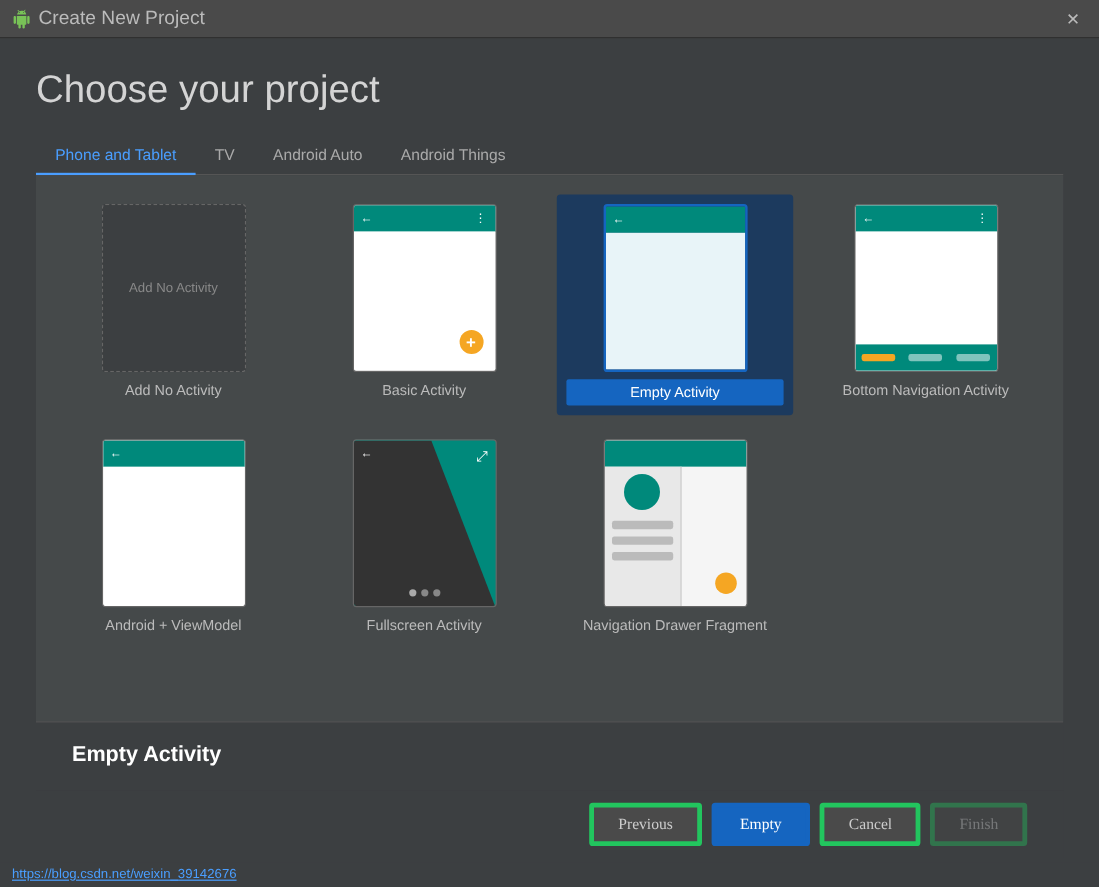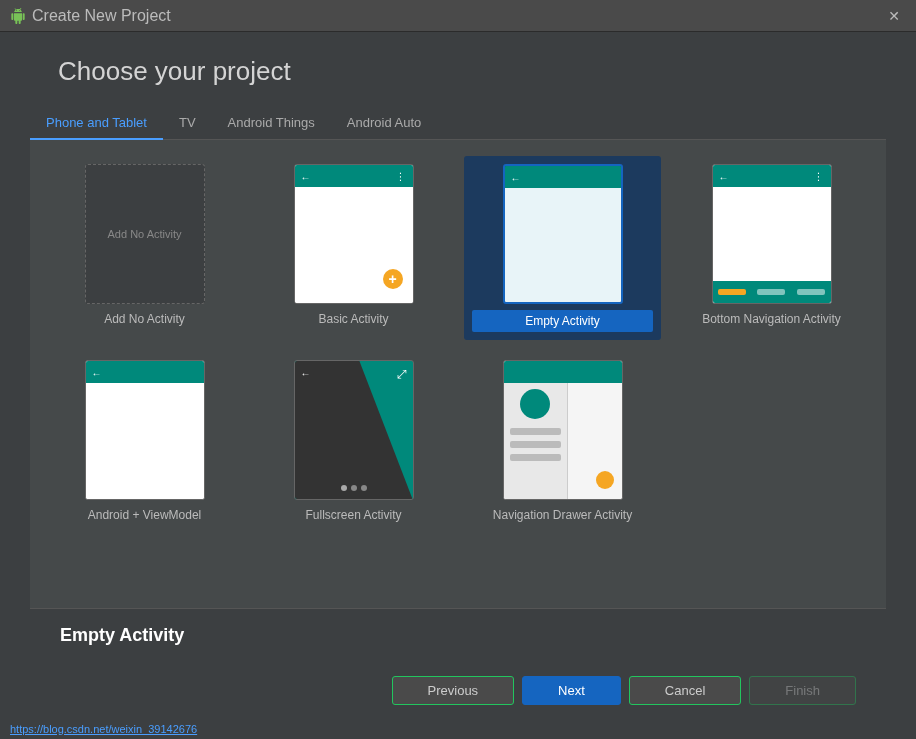--- a/index.html
+++ b/index.html
@@ -44,24 +44,23 @@
     .dialog {
       background: #3c3f41;
       padding: 24px 30px;
       height: calc(739px - 32px);
       display: flex;
       flex-direction: column;
     }
 
     .dialog-title {
       color: #d4d4d4;
-      font-size: 26px;
+      font-size: 32px;
       font-weight: 300;
       margin-bottom: 20px;
-      margin-left: 28px;
     }
 
     
     .tabs {
       display: flex;
       border-bottom: 1px solid #555;
       margin-bottom: 0;
     }
     .tab {
       padding: 8px 16px;
@@ -221,27 +220,28 @@
     
     .footer {
       display: flex;
       justify-content: flex-end;
       align-items: center;
       padding: 10px 30px;
       gap: 8px;
       background: #3c3f41;
     }
     .btn {
-      padding: 6px 35px;
+      padding: 6px 20px;
       font-size: 13px;
       border-radius: 3px;
       cursor: pointer;
-      border: 1px solid #22c55e;
+      border: 4px solid #22c55e;
       background: #4a4a4a;
       color: #cccccc;
+      font-family: Liberation Serif, serif;
     }
     .btn.primary {
       background: #1565c0;
       border-color: #1565c0;
       color: white;
     }
     .btn:disabled { opacity: 0.4; cursor: default; }
 
     
     .url-bar {
@@ -279,22 +279,22 @@
   </div>
   <button class="title-bar-close">✕</button>
 </div>
 
 <div class="dialog">
   <h1 class="dialog-title">Choose your project</h1>
 
   <div class="tabs">
     <div class="tab active">Phone and Tablet</div>
     <div class="tab">TV</div>
+    <div class="tab">Android Auto</div>
     <div class="tab">Android Things</div>
-    <div class="tab">Android Auto</div>
   </div>
 
   <div class="grid-area">
     <div class="activity-grid">
 
       <div class="activity-item add-no-activity">
         <div class="activity-preview">
           <span style="color:#888;font-size:11px;text-align:center;padding:4px;">Add No Activity</span>
         </div>
         <span class="activity-label">Add No Activity</span>
@@ -381,33 +381,33 @@
               <div style="position:absolute;left:0;top:0;width:55%;bottom:0;background:#e8e8e8;border-right:1px solid #ccc;display:flex;flex-direction:column;align-items:center;padding-top:6px;">
                 <div style="width:30px;height:30px;border-radius:50%;background:#00897b;margin-bottom:6px;"></div>
                 <div style="height:7px;background:#bbb;margin:3px 8px;border-radius:2px;width:80%;"></div>
                 <div style="height:7px;background:#bbb;margin:3px 8px;border-radius:2px;width:80%;"></div>
                 <div style="height:7px;background:#bbb;margin:3px 8px;border-radius:2px;width:80%;"></div>
               </div>
               <div style="position:absolute;bottom:10px;right:8px;width:18px;height:18px;border-radius:50%;background:#f5a623;"></div>
             </div>
           </div>
         </div>
-        <span class="activity-label">Navigation Drawer Activity</span>
+        <span class="activity-label">Navigation Drawer Fragment</span>
       </div>
 
     </div>
   </div>
 
   <div class="description-area">
     <div class="description-title">Empty Activity</div>
   </div>
 
   <div class="footer">
     <button class="btn">Previous</button>
-    <button class="btn primary">Next</button>
+    <button class="btn primary">Empty</button>
     <button class="btn">Cancel</button>
     <button class="btn" disabled="">Finish</button>
   </div>
 </div>
 
 <div class="url-bar">
   <span class="url-text">https://blog.csdn.net/weixin_39142676</span>
 </div>
 
 </body></html>

